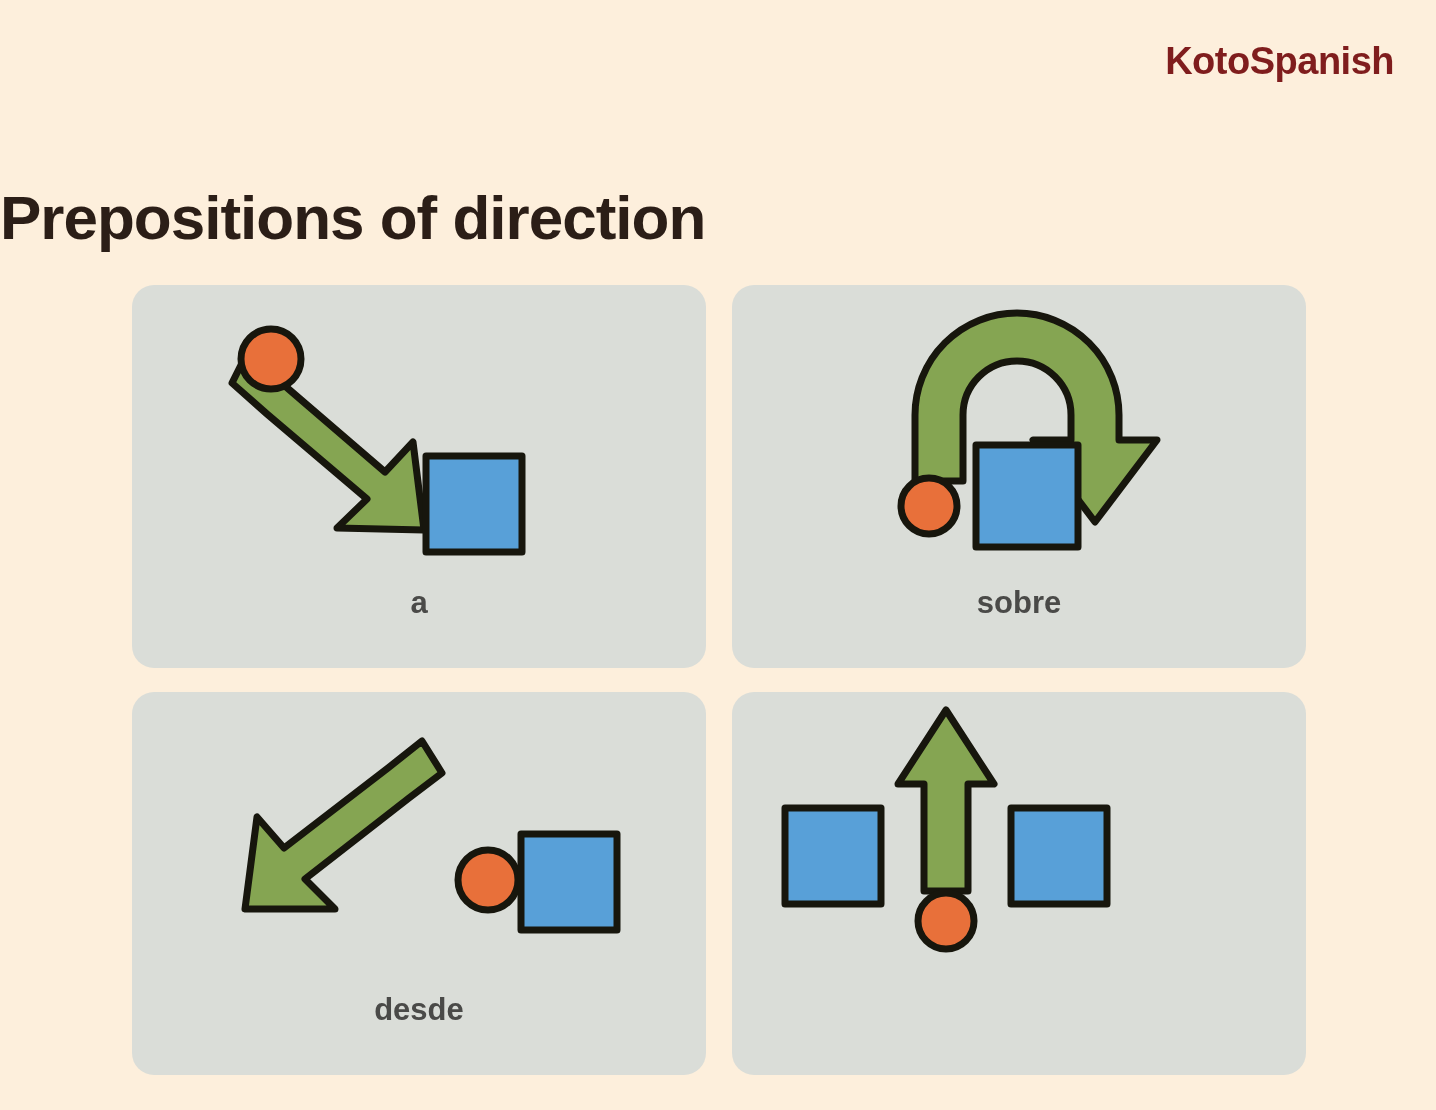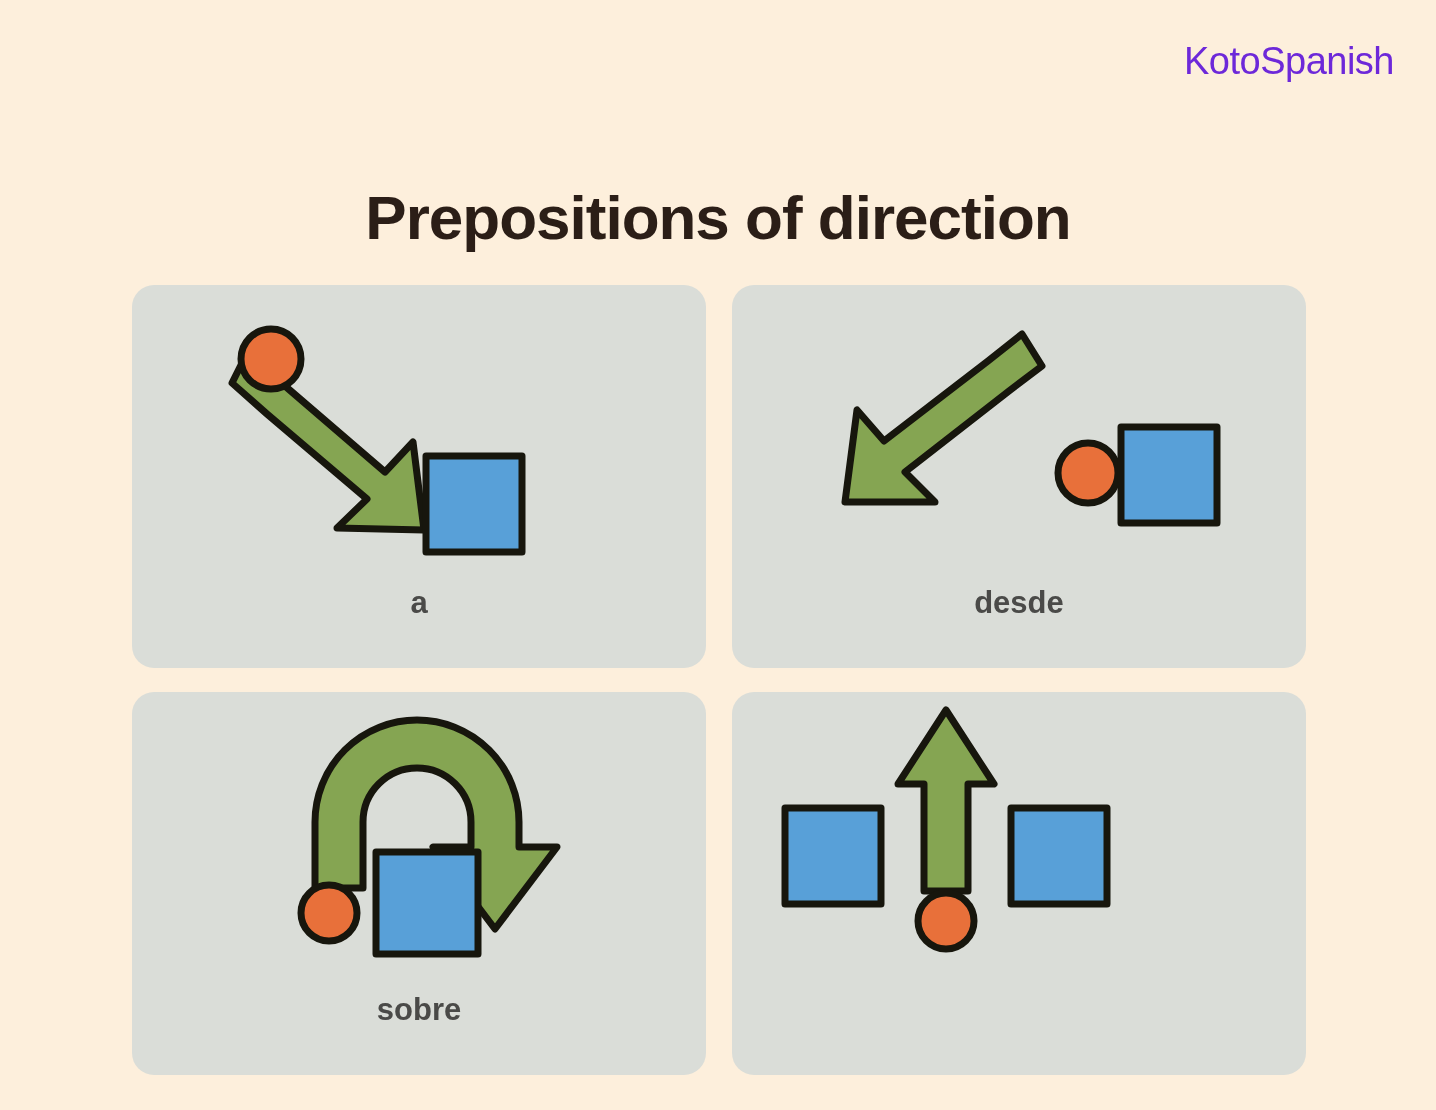--- a/index.html
+++ b/index.html
@@ -12,30 +12,29 @@
     background: #FDEFDC;
     font-family: "Liberation Sans", sans-serif;
     overflow: hidden;
     position: relative;
   }
   .brand {
     position: absolute;
     top: 40px;
     right: 42px;
     font-size: 38px;
-    font-weight: 400;
+    font-weight: 700;
     letter-spacing: -0.5px;
-    color: #6d28d9;
+    color: #7f1d1d;
   }
   .page-title {
     position: absolute;
     top: 140px;
     left: 0;
     width: 1436px;
-    text-align: center;
     font-size: 62px;
     font-weight: 700;
     letter-spacing: -1px;
     color: #2B1E17;
   }
   .grid {
     position: absolute;
     left: 132px;
     top: 285px;
     width: 1174px;
@@ -93,40 +92,40 @@
         </g>
       </svg>
     </div>
     <div class="card-label">a</div>
   </div>
 
   <div class="card">
     <div class="card-figure">
       <svg viewBox="0 0 574 295" xmlns="http://www.w3.org/2000/svg">
         <g stroke="#17160D" stroke-width="7" stroke-linejoin="round">
+          <path d="M 183,196 L 183,130 A 102,102 0 0 1 387,130 L 387,155 L 425,155 L 363,237 L 301,155 L 339,155 L 339,130 A 54,54 0 0 0 231,130 L 231,196 Z" fill="#85A552"></path>
+          <rect x="244" y="160" width="102" height="102" fill="#58A0D8"></rect>
+          <circle cx="197" cy="221" r="28" fill="#E8703A"></circle>
+        </g>
+      </svg>
+    </div>
+    <div class="card-label">sobre</div>
+  </div>
+
+  <div class="card">
+    <div class="card-figure">
+      <svg viewBox="0 0 574 295" xmlns="http://www.w3.org/2000/svg">
+        <g stroke="#17160D" stroke-width="7" stroke-linejoin="round">
           <polygon points="290,189 256,216 152,296 125,265 113,357 203,357 173,327 277,246 310,221" fill="#85A552" transform="translate(0,-140)"></polygon>
           <circle cx="356" cy="188" r="30" fill="#E8703A"></circle>
           <rect x="389" y="142" width="96" height="96" fill="#58A0D8"></rect>
         </g>
       </svg>
     </div>
     <div class="card-label">desde</div>
-  </div>
-
-  <div class="card">
-    <div class="card-figure">
-      <svg viewBox="0 0 574 295" xmlns="http://www.w3.org/2000/svg">
-        <g stroke="#17160D" stroke-width="7" stroke-linejoin="round">
-          <path d="M 183,196 L 183,130 A 102,102 0 0 1 387,130 L 387,155 L 425,155 L 363,237 L 301,155 L 339,155 L 339,130 A 54,54 0 0 0 231,130 L 231,196 Z" fill="#85A552"></path>
-          <rect x="244" y="160" width="102" height="102" fill="#58A0D8"></rect>
-          <circle cx="197" cy="221" r="28" fill="#E8703A"></circle>
-        </g>
-      </svg>
-    </div>
-    <div class="card-label">sobre</div>
   </div>
 
   <div class="card">
     <div class="card-figure">
       <svg viewBox="0 0 574 295" xmlns="http://www.w3.org/2000/svg">
         <g stroke="#17160D" stroke-width="7" stroke-linejoin="round">
           <rect x="53" y="116" width="96" height="96" fill="#58A0D8"></rect>
           <rect x="279" y="116" width="96" height="96" fill="#58A0D8"></rect>
           <polygon points="214,18 262,92 236,92 236,199 192,199 192,92 166,92" fill="#85A552"></polygon>
           <circle cx="214" cy="229" r="28" fill="#E8703A"></circle>

